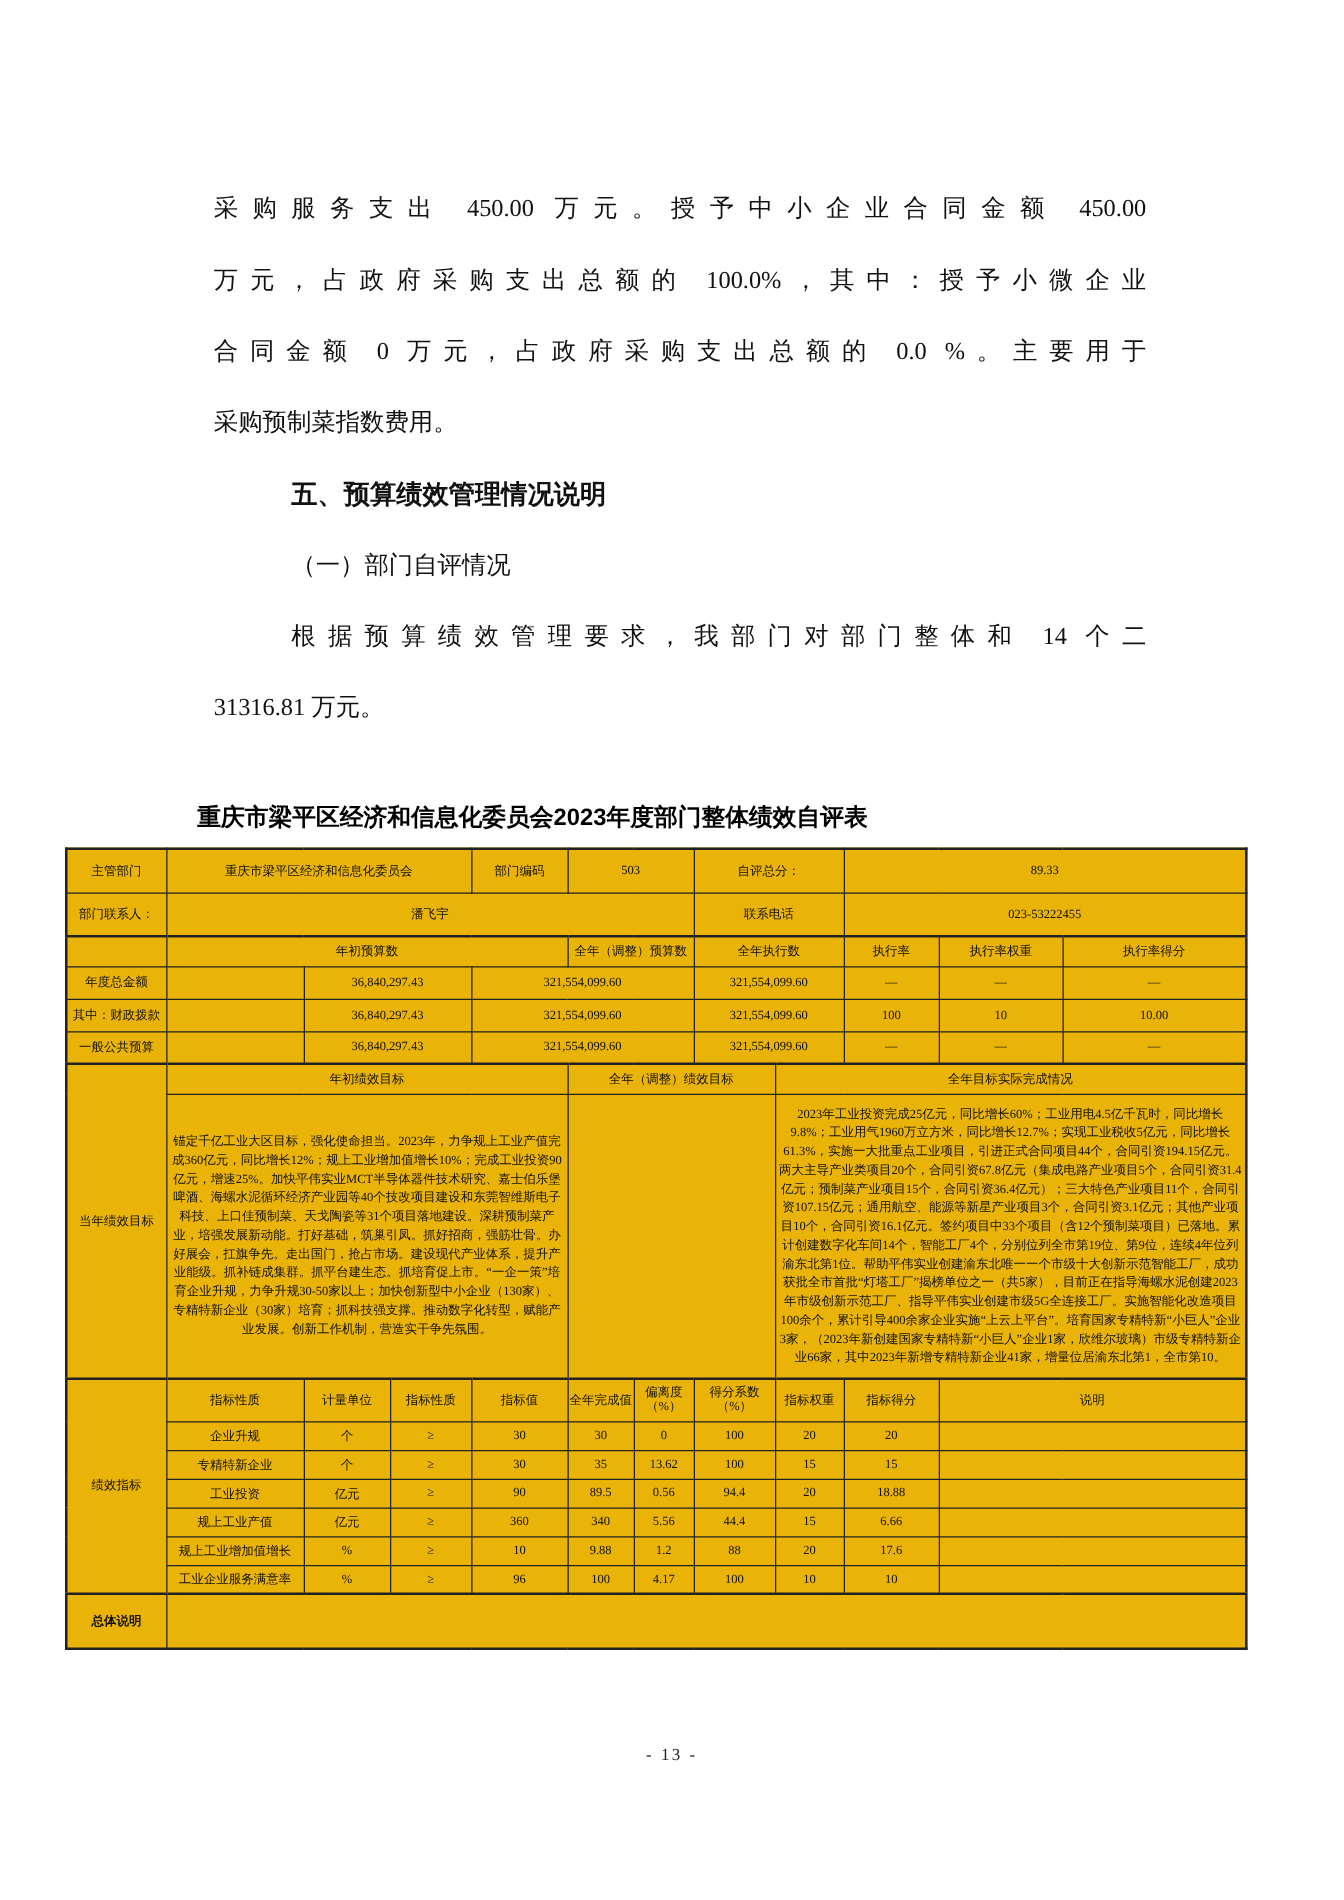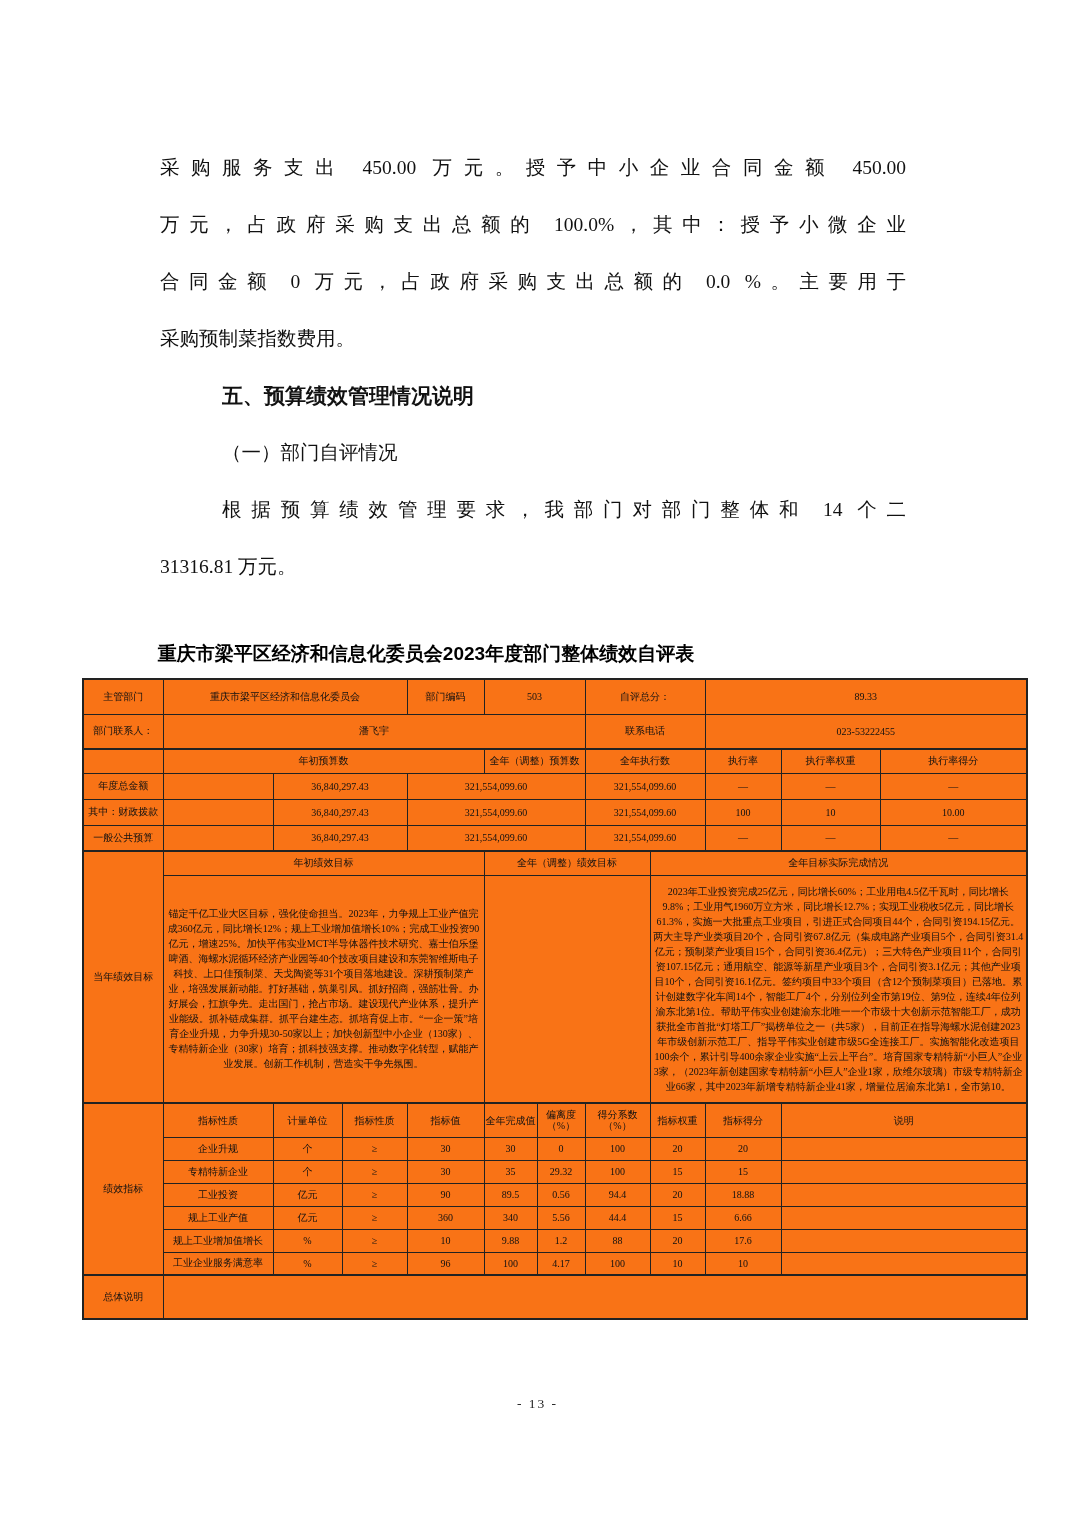--- a/index.html
+++ b/index.html
@@ -6,21 +6,21 @@
   .page {
     position:relative;
     width:1075px; height:1520px;
     margin:0 auto;
     background:#ffffff;
     color:#1a1a1a;
     font-family:"Liberation Serif","DejaVu Serif",serif;
     overflow:hidden;
   }
   
-  .textblock { position:absolute; left:160px; top:139px; width:746px; }
+  .textblock { position:absolute; left:171px; top:139px; width:746px; }
   .pline {
     height:57px; line-height:57px;
     font-size:19.5px;
     white-space:nowrap;
     text-align:justify;
     text-align-last:left;
     color:#111;
   }
   .pline.jl { text-align-last:justify; white-space:normal; }
   .pline.heading {
@@ -32,45 +32,45 @@
   .pline.ind { text-indent:62px; }
   
   .tbl-title {
     position:absolute; left:0; top:641px; width:852px;
     text-align:center;
     font-family:"Liberation Sans","DejaVu Sans",sans-serif;
     font-weight:bold; font-size:19px; color:#000;
   }
   
   table.report {
-    position:absolute; left:82px; top:678px;
+    position:absolute; left:52px; top:678px;
     width:944px;
     border-collapse:collapse;
     table-layout:fixed;
-    background:#f97316;
+    background:#eab308;
   }
   table.report td {
     border:1px solid #222;
     font-size:10px;
     text-align:center;
     vertical-align:middle;
     padding:1px 2px;
     color:#111;
     overflow:hidden;
   }
   table.report { border:2px solid #222; }
   tr.thick-top td { border-top-width:2px; }
   tr.r-info  { height:35px; }
   tr.r-bh    { height:24px; }
   tr.r-budget{ height:26px; }
   tr.r-gh    { height:24px; }
   tr.r-goal  { height:228px; }
   tr.r-ih    { height:34px; }
   tr.r-ind   { height:23px; }
-  tr.r-sum   { height:44px; }
+  tr.r-sum   { height:44px;font-weight:bold; }
   td.num { text-align:right; padding-right:10px; font-size:10px; }
   td.lbl { font-size:10px; padding:1px 0; }
   td.goaltext {
     vertical-align:top;
     text-align:justify;
     font-size:9.5px;
     line-height:15px;
     padding:3px 5px;
     border-radius:32px;
   }
@@ -212,21 +212,21 @@
       <td>20</td>
       <td>20</td>
       <td colspan="2"></td>
     </tr>
     <tr class="r-ind">
       <td>专精特新企业</td>
       <td>个</td>
       <td>≥</td>
       <td>30</td>
       <td>35</td>
-      <td>29.32</td>
+      <td>13.62</td>
       <td>100</td>
       <td>15</td>
       <td>15</td>
       <td colspan="2"></td>
     </tr>
     <tr class="r-ind">
       <td>工业投资</td>
       <td>亿元</td>
       <td>≥</td>
       <td>90</td>

